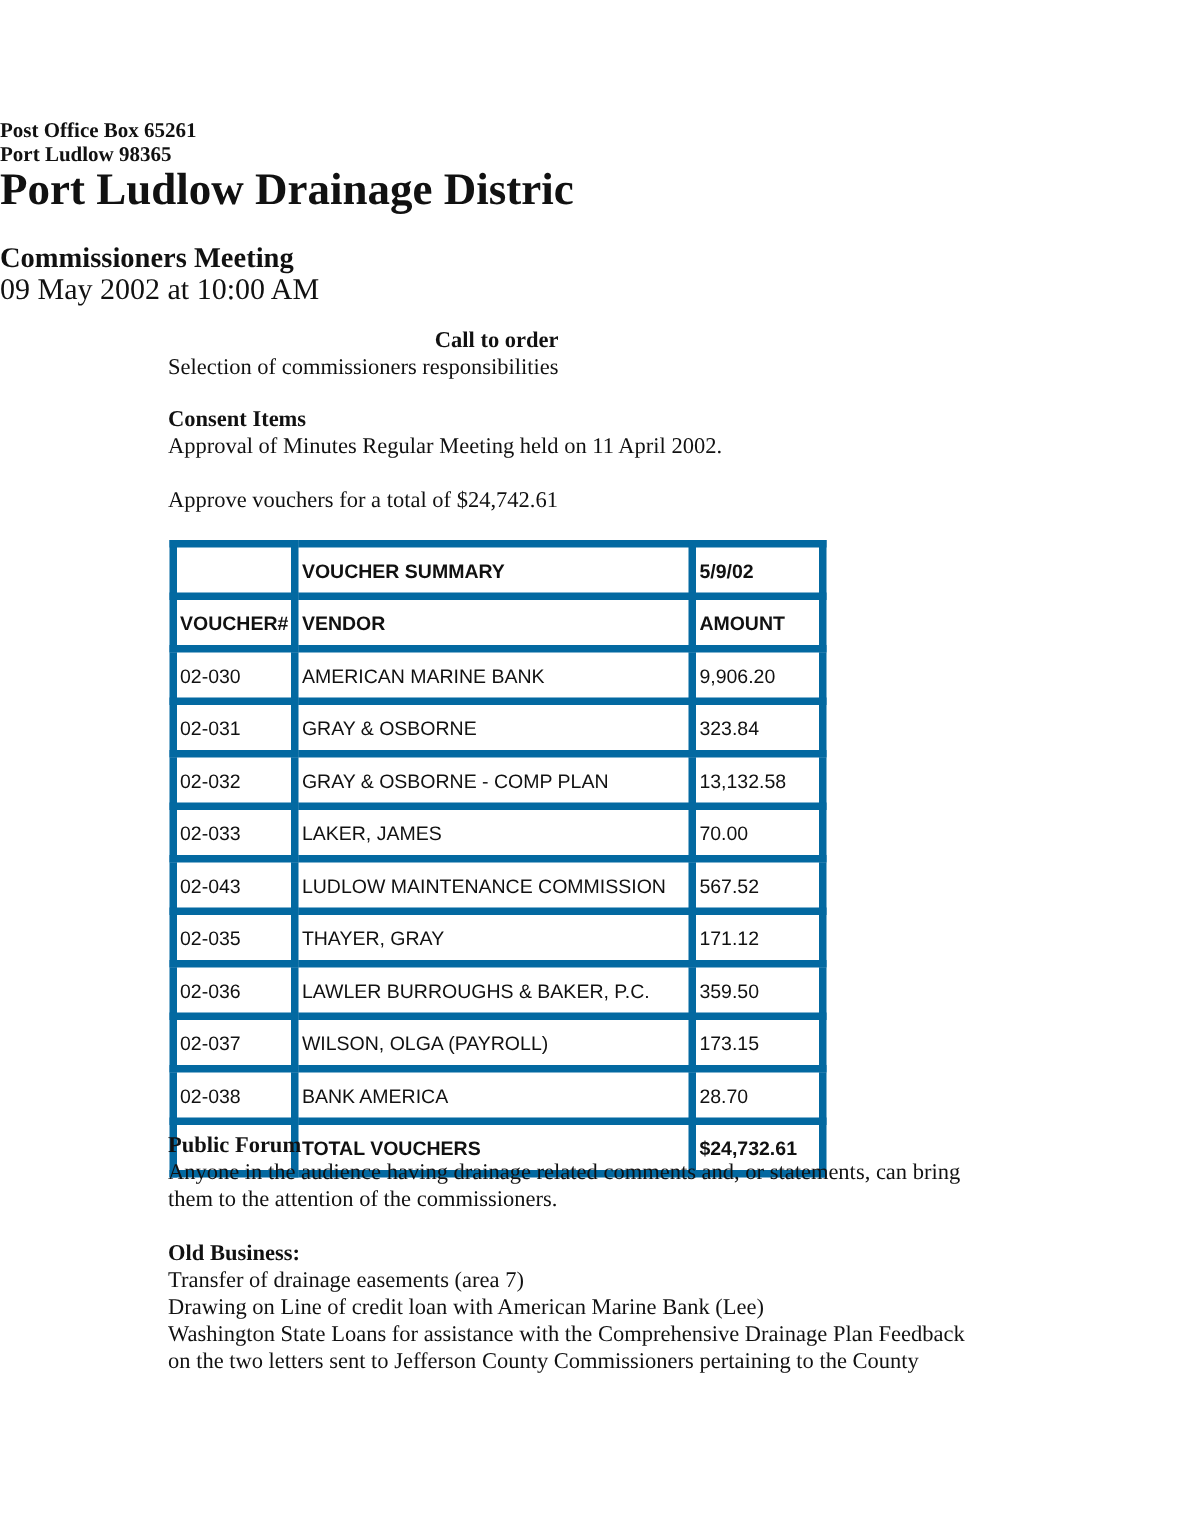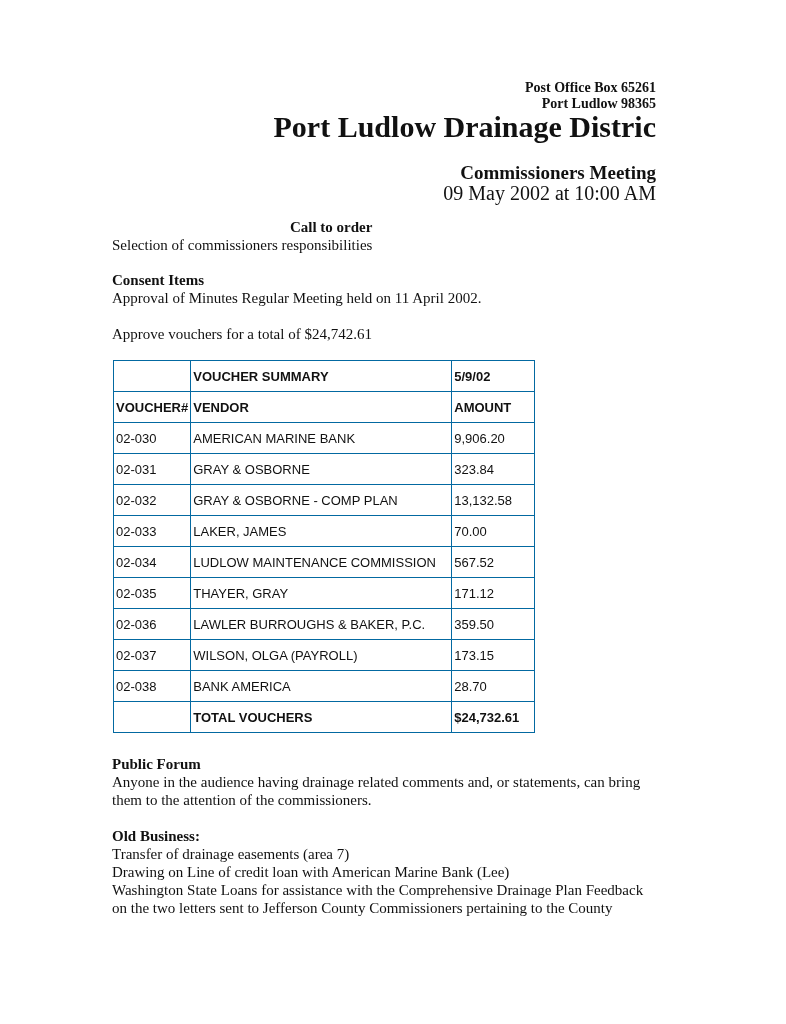--- a/index.html
+++ b/index.html
@@ -1,25 +1,25 @@
 <!DOCTYPE html>
 <html><head>
 <meta charset="utf-8">
 <style>
   html, body { margin: 0; padding: 0; background: #ffffff; }
   body { width: 786px; height: 1024px; position: relative; overflow: hidden; font-family: "Liberation Serif", serif; color: #111; }
-  .header { position: absolute; left: 0; width: 656px; text-align: right; }
+  .header { position: absolute; left: 0; width: 656px; text-align: left; }
   .addr { font-weight: bold; font-size: 14px; line-height: 16px; }
   .title { font-weight: bold; font-size: 30px; line-height: 30px; }
   .subtitle { font-weight: bold; font-size: 19px; line-height: 22px; margin-top: 20px; }
   .date { font-size: 20px; line-height: 18px; }
   .section { position: absolute; left: 112px; font-size: 15px; line-height: 18px; }
   .section .h { font-weight: bold; }
   table.vouchers { position: absolute; left: 113px; top: 360px; border-collapse: collapse; font-family: "Liberation Sans", sans-serif; font-size: 13px; }
-  table.vouchers td { border: 1px solid #0369a1; height: 30px; padding: 0 2px; vertical-align: middle; }
+  table.vouchers td { border: 5px solid #0369a1; height: 30px; padding: 0 2px; vertical-align: middle; }
   table.vouchers td.c1 { width: 72px; }
   table.vouchers td.c2 { width: 256px; }
   table.vouchers td.c3 { width: 78px; }
   table.vouchers .b { font-weight: bold; }
 </style>
 </head>
 <body>
 
 <div class="header" style="top:80px;">
   <div class="addr">Post Office Box 65261</div>
@@ -66,21 +66,21 @@
         <td class="c1">02-032</td>
         <td class="c2">GRAY &amp; OSBORNE - COMP PLAN</td>
         <td class="c3">13,132.58</td>
       </tr>
   <tr>
         <td class="c1">02-033</td>
         <td class="c2">LAKER, JAMES</td>
         <td class="c3">70.00</td>
       </tr>
   <tr>
-        <td class="c1">02-034</td>
+        <td class="c1">02-043</td>
         <td class="c2">LUDLOW MAINTENANCE COMMISSION</td>
         <td class="c3">567.52</td>
       </tr>
   <tr>
         <td class="c1">02-035</td>
         <td class="c2">THAYER, GRAY</td>
         <td class="c3">171.12</td>
       </tr>
   <tr>
         <td class="c1">02-036</td>

